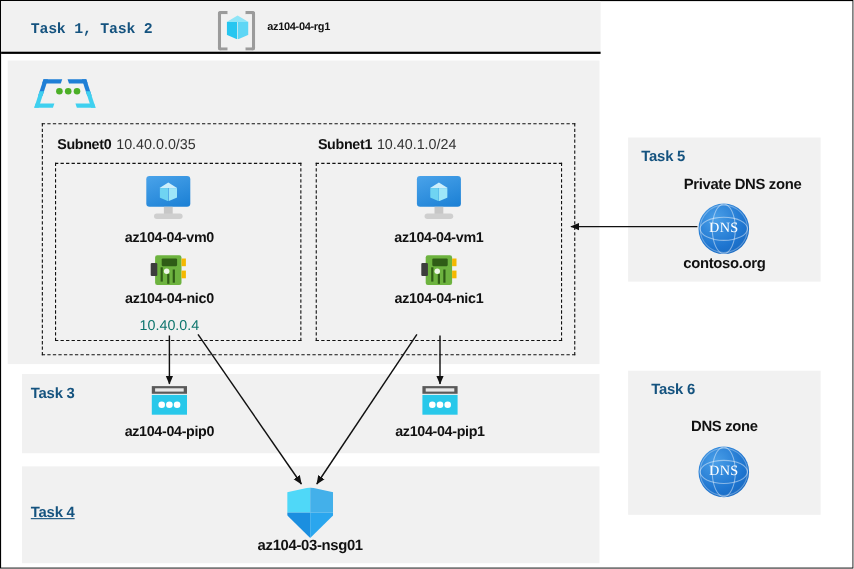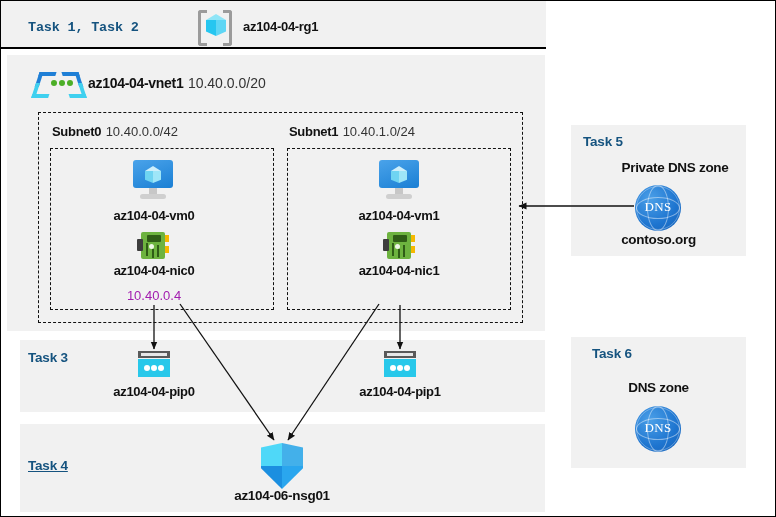--- a/index.html
+++ b/index.html
@@ -4,21 +4,21 @@
 <style>
   html,body{margin:0;padding:0;background:#ffffff;}
   body{width:776px;height:517px;font-family:"Liberation Sans",sans-serif;position:relative;overflow:hidden;}
   #root{position:absolute;left:0;top:0;width:776px;height:517px;background:#ffffff;}
 
   .abs{position:absolute;}
   .panel{background:#f1f1f1;}
   .task-label{color:#15537f;font-weight:bold;font-size:13.5px;letter-spacing:-0.2px;}
   .bold-name{font-weight:bold;font-size:13px;color:#111;letter-spacing:-0.3px;white-space:nowrap;}
   .cidr{font-weight:normal;color:#333;font-size:13px;}
-  .ip{font-size:13px;color:#a21caf;font-weight:normal;white-space:nowrap;}
+  .ip{font-size:13px;color:#0f766e;font-weight:normal;white-space:nowrap;}
   .dashed{border:1.6px dashed #111;box-sizing:border-box;}
   .centerx{text-align:center;}
 
   
   #outer-frame{left:0;top:0;width:776px;height:517px;border:1.5px solid #000;box-sizing:border-box;}
   #rg-header{left:1px;top:1px;width:545px;height:46px;}
   #rg-divider{left:1px;top:47px;width:545px;height:1.5px;background:#000;}
   #vnet-box{left:7px;top:55px;width:538px;height:276px;}
 
   #subnets-box{left:38px;top:112px;width:485px;height:211px;}
@@ -118,47 +118,43 @@
 
   <div class="icon rg-icon" style="left:198px;top:8px;">
     <div class="brk l"></div>
       <div class="brk r"></div>
     <div class="cube">
         <div class="top"></div>
         <div class="lf"></div>
         <div class="rt"></div>
       </div>
   </div>
-  <div class="abs bold-name" style="left:243px;top:19px;font-size:13px;">az104-04-rg1</div>
+  <div class="abs bold-name" style="left:243px;top:19px;font-size:10px;">az104-04-rg1</div>
 
   <div class="abs panel" id="vnet-box"></div>
 
   <div class="icon vnet-icon" style="left:36px;top:70px;">
     <div class="chev l">
         <span></span>
         <span class="b"></span>
       </div>
     <div class="dot" style="left:15px;"></div>
     <div class="dot" style="left:23px;"></div>
     <div class="dot" style="left:31px;"></div>
     <div class="chev r">
         <span></span>
         <span class="b"></span>
       </div>
   </div>
-  <div class="abs" style="left:88px;top:74px;">
-    <span class="bold-name" style="font-size:14px;">az104-04-vnet1</span>
-    <span class="cidr" style="font-size:14px;">10.40.0.0/20</span>
-  </div>
 
   <div class="abs dashed" id="subnets-box"></div>
 
   <div class="abs" style="left:52px;top:122px;">
     <span class="bold-name">Subnet0</span>
-    <span class="cidr">10.40.0.0/42</span>
+    <span class="cidr">10.40.0.0/35</span>
   </div>
   <div class="abs dashed" id="subnet0-inner"></div>
 
   <div class="icon vm-icon" style="left:130px;top:160px;">
     <div class="screen"></div>
     <div class="minicube">
         <div class="t"></div>
         <div class="l"></div>
         <div class="r"></div>
       </div>
@@ -239,21 +235,21 @@
   <div class="abs task-label" style="left:28px;top:458px;text-decoration:underline;">Task 4</div>
 
   <div class="icon nsg-icon" style="left:261px;top:443px;">
     <div class="sh">
       <div class="q q1"></div>
         <div class="q q2"></div>
         <div class="q q3"></div>
         <div class="q q4"></div>
     </div>
   </div>
-  <div class="abs bold-name centerx" style="left:200px;top:488px;width:164px;font-size:13.5px;">az104-06-nsg01</div>
+  <div class="abs bold-name centerx" style="left:200px;top:488px;width:164px;font-size:13.5px;">az104-03-nsg01</div>
 
   <div class="abs panel" id="task5-panel"></div>
   <div class="abs task-label" style="left:583px;top:134px;">Task 5</div>
   <div class="abs bold-name centerx" style="left:571px;top:160px;width:208px;font-size:13.5px;">Private DNS zone</div>
   <div class="icon dns-icon" style="left:635px;top:185px;">
     <div class="globe"></div>
     <div class="mer m3"></div>
       <div class="mer m1"></div>
       <div class="mer m2"></div>
     <div class="txt">DNS</div>

